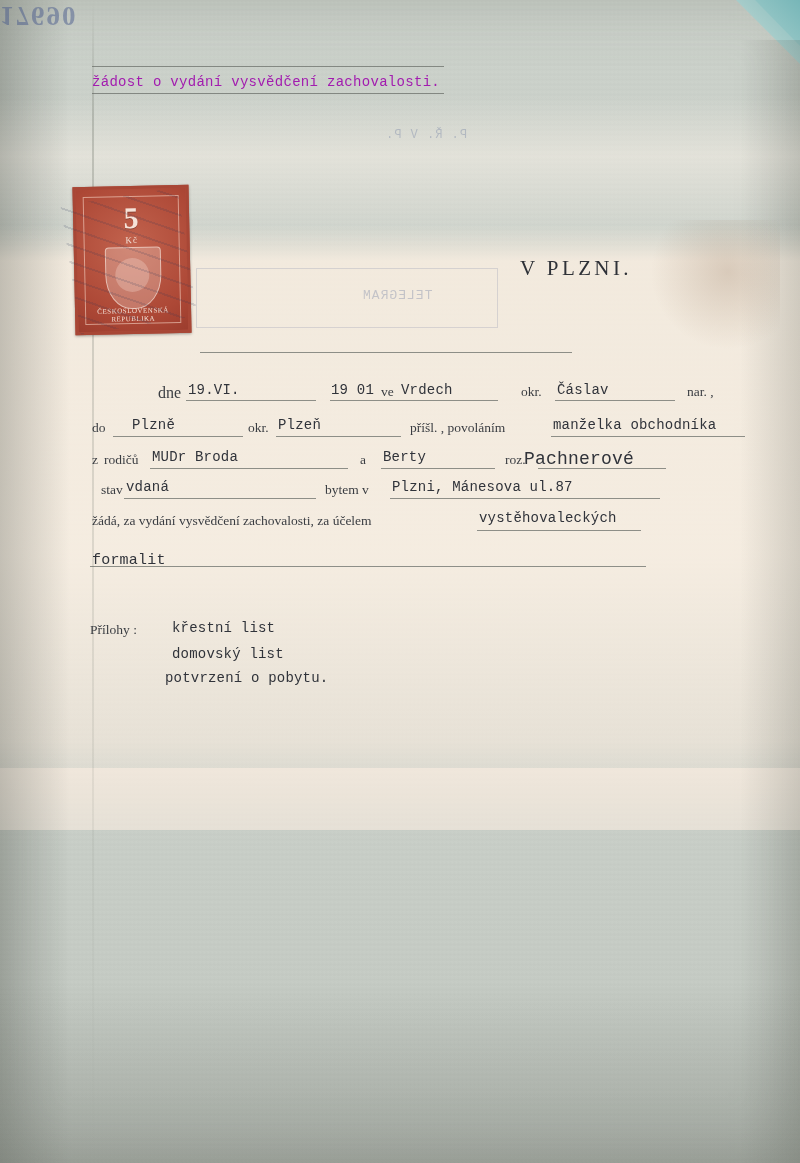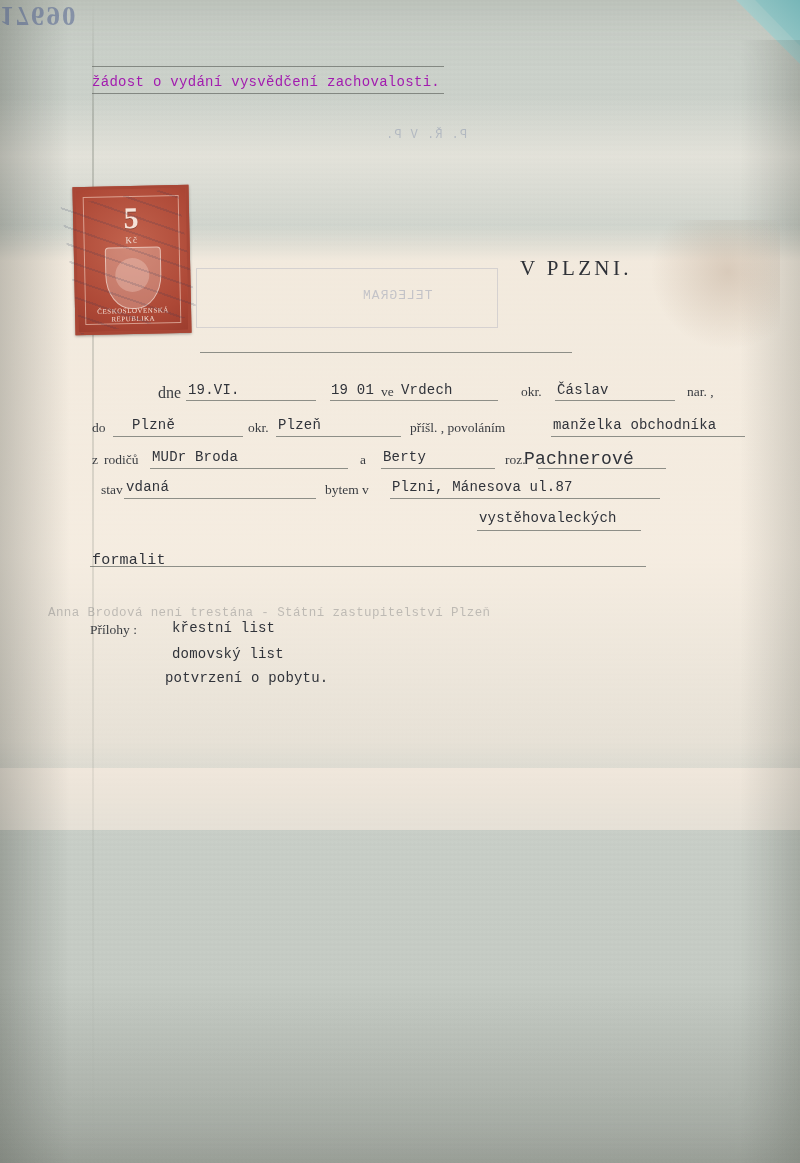--- a/index.html
+++ b/index.html
@@ -326,26 +326,26 @@
   <div class="rule" style="left:538px; top:468px; width:128px;"></div>
 
   <div class="t printed" style="left:92px; top:482px; font-size:13.5px;margin-left:9px;">stav</div>
   <div class="t typed" style="left:126px; top:479px; font-size:14px;">vdaná</div>
   <div class="rule" style="left:124px; top:498px; width:192px;"></div>
 
   <div class="t printed" style="left:325px; top:482px; font-size:13.5px;">bytem v</div>
   <div class="t typed" style="left:392px; top:479px; font-size:14px;">Plzni, Mánesova ul.87</div>
   <div class="rule" style="left:390px; top:498px; width:270px;"></div>
 
+  <div class="t printed" style="left:92px; top:513px; font-size:13.5px;">žádá, za vydání vysvědčení zachovalosti, za účelem</div>
   <div class="t typed" style="left:479px; top:510px; font-size:14px;">vystěhovaleckých</div>
   <div class="rule" style="left:477px; top:530px; width:164px;"></div>
 
   <div class="t typed" style="left:92px; top:552px; font-size:15px;">formalit</div>
   <div class="rule" style="left:90px; top:566px; width:556px;"></div>
 
   <div class="t printed" style="left:90px; top:622px; font-size:13.5px;">Přílohy :</div>
   <div class="t typed" style="left:172px; top:620px; font-size:14px;">křestní list</div>
   <div class="t typed" style="left:172px; top:646px; font-size:14px;text-align:center;">domovský list</div>
   <div class="t typed" style="left:165px; top:670px; font-size:14px;">potvrzení o pobytu.</div>
 
-  <div class="ghost-line" style="left:48px; top:606px;">Anna Brodová není trestána -  Státní zastupitelství Plzeň</div>
 
 </div>
 
 </body></html>

